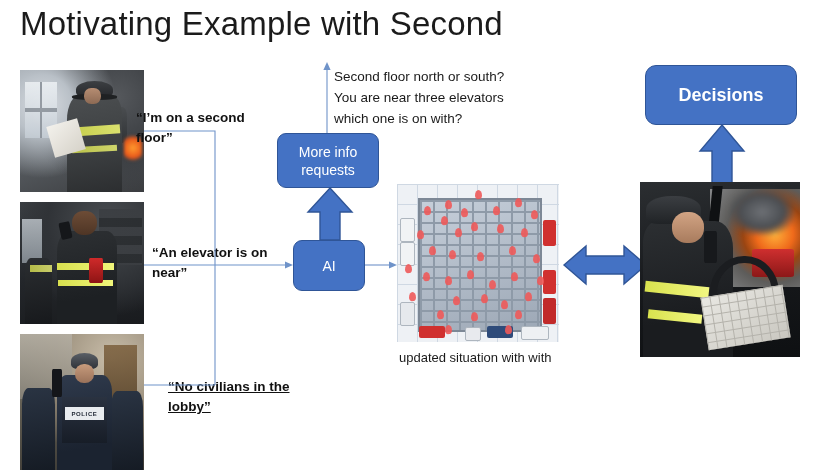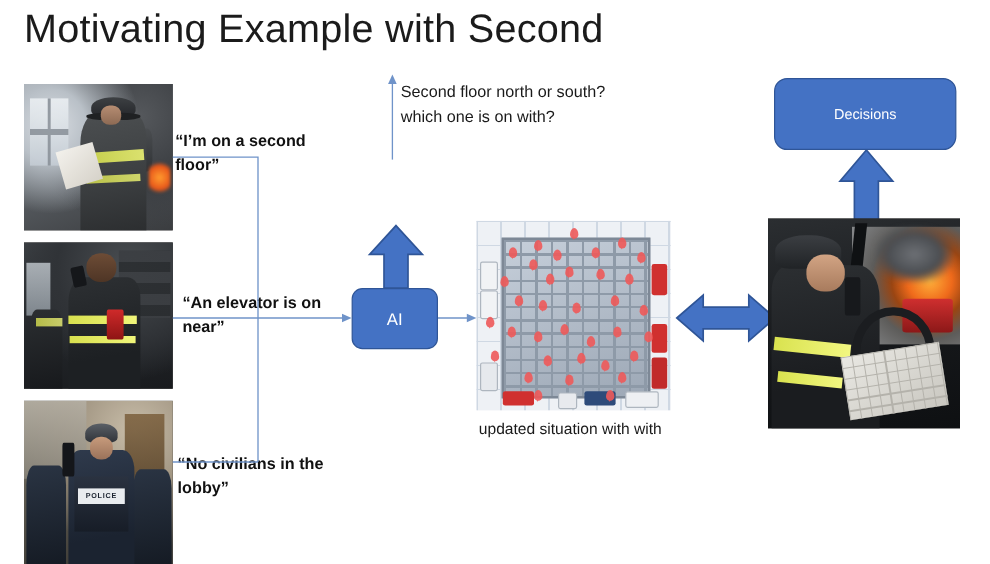--- a/index.html
+++ b/index.html
@@ -131,34 +131,34 @@
   .p4-wheel{position:absolute;left:44%;top:42%;width:34%;height:34%;
      border:7px solid #1b1d20;border-radius:50%;}
   .p4-map{position:absolute;left:40%;top:62%;width:52%;height:30%;
      background:linear-gradient(150deg,#e9e8e3,#c9c7c0);transform:rotate(-9deg);
      background-image:repeating-linear-gradient(90deg,#b4b2ab 0 1px,transparent 1px 9px),
                       repeating-linear-gradient(180deg,#b4b2ab 0 1px,transparent 1px 9px),
                       linear-gradient(150deg,#e9e8e3,#c9c7c0);}
 
   
   .quote{position:absolute;font-size:13.5px;font-weight:700;line-height:20px;color:#111;}
-  #quote-second-floor{left:146px;top:108px;width:140px;}
+  #quote-second-floor{left:136px;top:108px;width:140px;}
   #quote-elevator-fire{left:152px;top:243px;width:140px;}
-  #quote-no-civilians{left:148px;top:377px;width:140px;}
+  #quote-no-civilians{left:168px;top:377px;width:140px;text-decoration:underline;}
 
   
   #connector-layer{position:absolute;left:0;top:0;width:825px;height:470px;}
 
   
   .bluebox{position:absolute;background:#4472c4;border:1px solid #2f5597;
      color:#ffffff;display:flex;align-items:center;justify-content:center;
      text-align:center;line-height:18px;}
   #box-more-info{left:277px;top:133px;width:100px;height:53px;border-radius:9px;font-size:14px;}
   #box-ai{left:293px;top:240px;width:70px;height:49px;border-radius:9px;font-size:14px;}
-  #box-decisions{left:645px;top:65px;width:150px;height:58px;border-radius:11px;font-size:12px;}
+  #box-decisions{left:645px;top:65px;width:150px;height:58px;border-radius:11px;font-size:18px;font-weight:bold;}
 
   
   .blockarrow{position:absolute;}
 
   
   #situation-model{position:absolute;left:397px;top:184px;width:162px;height:158px;
      background:#eef1f5;overflow:hidden;}
   #situation-model .gridbg{position:absolute;inset:0;
      background-image:repeating-linear-gradient(90deg,#cfd8e3 0 1px,transparent 1px 20px),
                       repeating-linear-gradient(180deg,#cfd8e3 0 1px,transparent 1px 20px);}
@@ -262,31 +262,38 @@
   </svg>
 
   <svg class="blockarrow" style="left:562px;top:243px;width:86px;height:44px;" viewBox="0 0 86 44">
     <polygon points="2,22 24,3 24,13 62,13 62,3 84,22 62,41 62,31 24,31 24,41" fill="#4472c4" stroke="#2f5597" stroke-width="1.4"></polygon>
   </svg>
 
   <svg class="blockarrow" style="left:698px;top:123px;width:48px;height:62px;" viewBox="0 0 48 62">
     <polygon points="24,2 46,28 34,28 34,60 14,60 14,28 2,28" fill="#4472c4" stroke="#2f5597" stroke-width="1.4"></polygon>
   </svg>
 
+  <div class="bluebox" id="box-more-info">
+    <div>
+      <div>More info</div>
+      <div>requests</div>
+    </div>
+  </div>
 
   <div class="bluebox" id="box-ai">
     <span>AI</span>
   </div>
 
   <div class="bluebox" id="box-decisions">
     <span>Decisions</span>
   </div>
 
   <div id="info-request-text">
     <div>Second floor north or south?</div>
+    <div>You are near three elevators</div>
     <div>which one is on with?</div>
   </div>
 
   <div id="situation-model">
     <div class="gridbg"></div>
     <div class="plan"></div>
 
     <div class="car" style="left:3px;top:34px;width:13px;height:22px;background:#f1f3f5;border:1px solid #aeb6bf;"></div>
     <div class="car" style="left:3px;top:58px;width:13px;height:22px;background:#f1f3f5;border:1px solid #aeb6bf;"></div>
     <div class="car" style="left:3px;top:118px;width:13px;height:22px;background:#e6e9ed;border:1px solid #aeb6bf;"></div>

